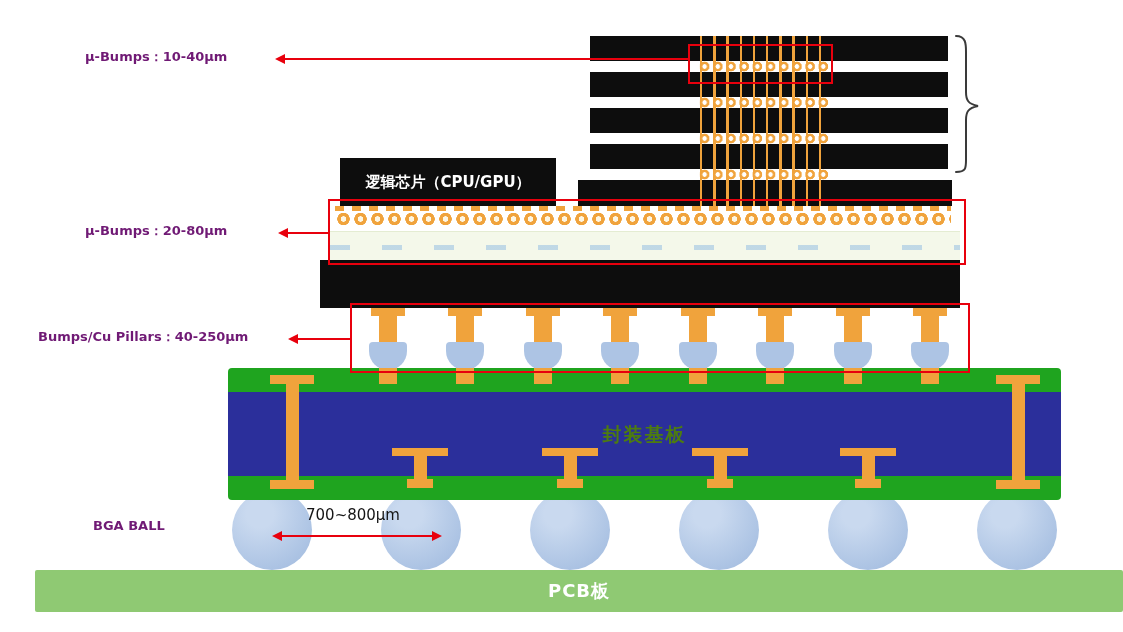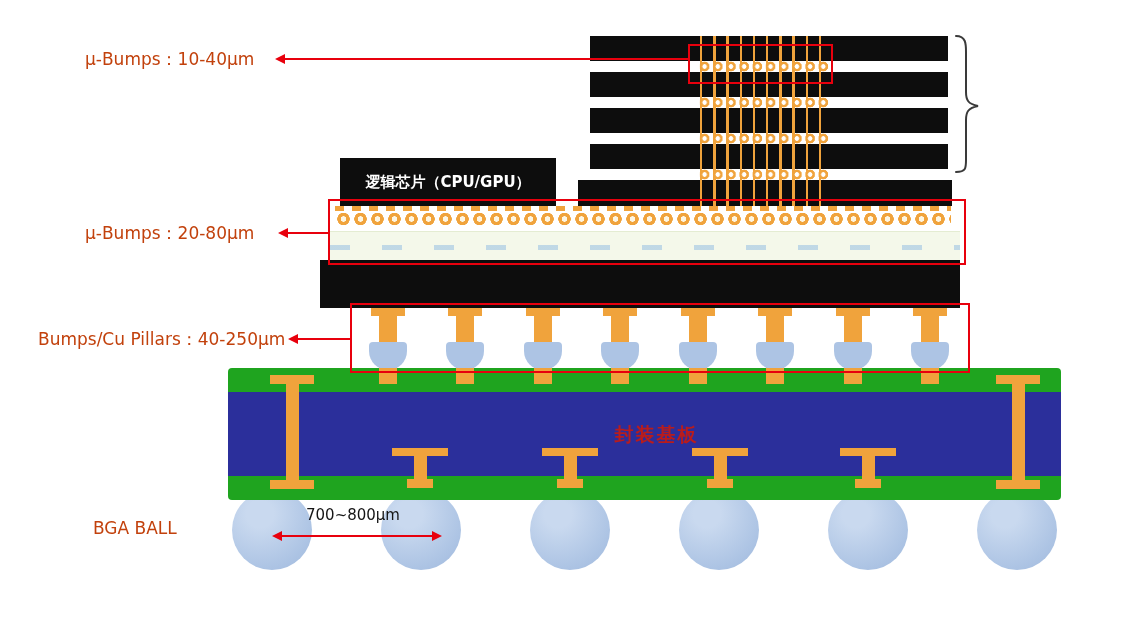--- a/index.html
+++ b/index.html
@@ -44,21 +44,21 @@
     background-image:linear-gradient(#f0a33c,#f0a33c),linear-gradient(#f0a33c,#f0a33c);
     background-size:34px 8px,18px 52px;
     background-position:0 0,8px 8px;
     background-repeat:no-repeat,no-repeat;
   }
   .pillar .dome{position:absolute;left:-2px;top:34px;width:38px;height:28px;background:#adc4e4;border-radius:4px 4px 19px 19px;}
   .pillar .ped{position:absolute;left:8px;top:60px;width:18px;height:16px;background:#f0a33c;}
   
   .substrate{position:absolute;left:228px;top:368px;width:833px;height:132px;background:#1fa41f;border-radius:4px;}
   .core{position:absolute;left:228px;top:392px;width:833px;height:84px;background:#2b2f9b;}
-  .sub-label{position:absolute;left:240px;top:392px;width:833px;height:84px;line-height:84px;text-align:center;color:#b91c1c;font-weight:bold;font-size:19px;letter-spacing:2px;}
+  .sub-label{position:absolute;left:228px;top:392px;width:833px;height:84px;line-height:84px;text-align:center;color:#4d7c0f;font-weight:bold;font-size:19px;letter-spacing:2px;}
   .ibeam{
     position:absolute;top:375px;width:44px;height:114px;
     background-image:linear-gradient(#f0a33c,#f0a33c),linear-gradient(#f0a33c,#f0a33c),linear-gradient(#f0a33c,#f0a33c);
     background-size:44px 9px,13px 114px,44px 9px;
     background-position:0 0,15.5px 0,0 105px;
     background-repeat:no-repeat,no-repeat,no-repeat;
   }
   .tvia{
     position:absolute;top:448px;width:56px;height:40px;
     background-image:linear-gradient(#f0a33c,#f0a33c),linear-gradient(#f0a33c,#f0a33c),linear-gradient(#f0a33c,#f0a33c);
@@ -73,21 +73,21 @@
   .pcb{position:absolute;left:35px;top:570px;width:1088px;height:42px;background:#8fc973;border-radius:2px;}
   .pcb-label{display:block;width:100%;height:42px;line-height:42px;text-align:center;color:#ffffff;font-weight:bold;font-size:18px;letter-spacing:1px;}
   
   .chip{position:absolute;left:340px;top:158px;width:216px;height:48px;background:#0d0d0d;color:#fff;
     display:flex;align-items:center;justify-content:center;font-size:15px;font-weight:bold;}
   
   .redbox{position:absolute;border:2px solid #e8000d;}
   .aline{position:absolute;height:2px;background:#e8000d;}
   .ahead-l{position:absolute;width:0;height:0;border-top:5px solid transparent;border-bottom:5px solid transparent;border-right:10px solid #e8000d;}
   .ahead-r{position:absolute;width:0;height:0;border-top:5px solid transparent;border-bottom:5px solid transparent;border-left:10px solid #e8000d;}
-  .lbl{position:absolute;font-size:17px;color:#c2410c;white-space:nowrap;}
+  .lbl{position:absolute;font-size:13px;color:#701a75;white-space:nowrap;font-weight:bold;}
   .lbl-sm{position:absolute;font-size:15px;color:#151515;white-space:nowrap;}
   .hbm-label{position:absolute;left:978px;top:72px;width:100px;text-align:center;font-weight:bold;font-size:15px;line-height:23px;color:#111;}
 </style>
 </head>
 <body>
 
 <div class="stage">
 
   <div class="die" style="left:590px;top:36px;width:358px;height:25px"></div>
   <div class="die" style="left:590px;top:72px;width:358px;height:25px"></div>
@@ -159,20 +159,23 @@
     </div>
   <div class="pillar" style="left:836px">
       <i class="dome"></i>
       <i class="ped"></i>
     </div>
   <div class="pillar" style="left:913px">
       <i class="dome"></i>
       <i class="ped"></i>
     </div>
 
+  <div class="pcb">
+    <span class="pcb-label">PCB板</span>
+  </div>
 
   <div class="redbox" style="left:688px;top:44px;width:141px;height:36px"></div>
   <div class="redbox" style="left:328px;top:199px;width:634px;height:62px"></div>
   <div class="redbox" style="left:350px;top:303px;width:616px;height:66px"></div>
 
   <div>
     <div class="aline" style="left:284px;top:58px;width:404px"></div>
     <div class="ahead-l" style="left:275px;top:54px"></div>
   </div>
   <div>

